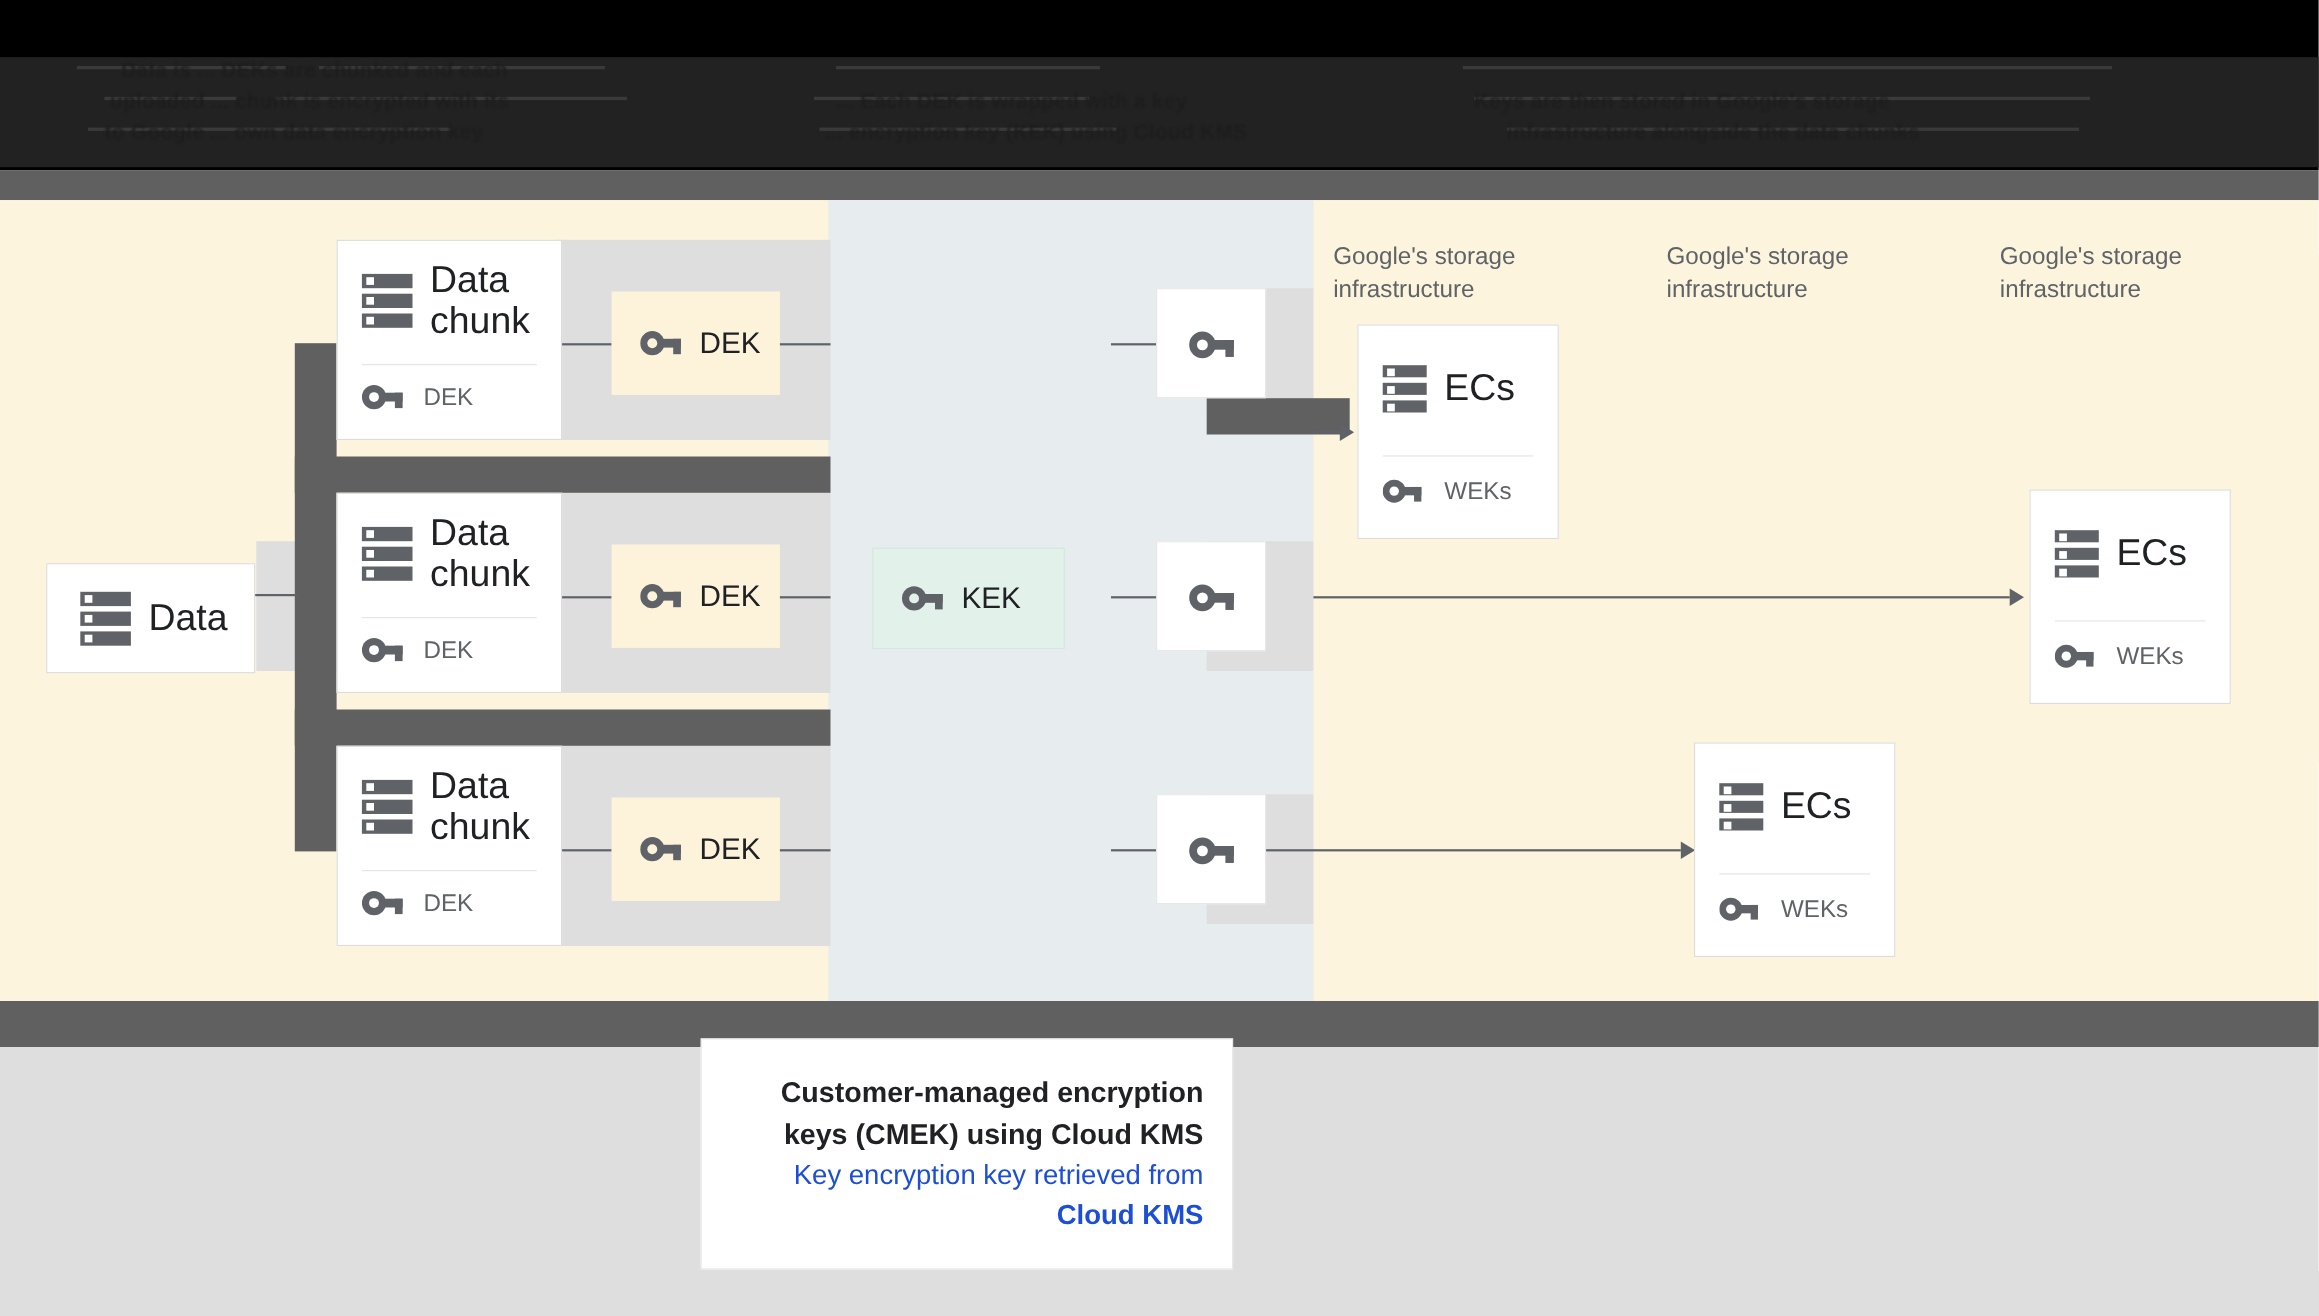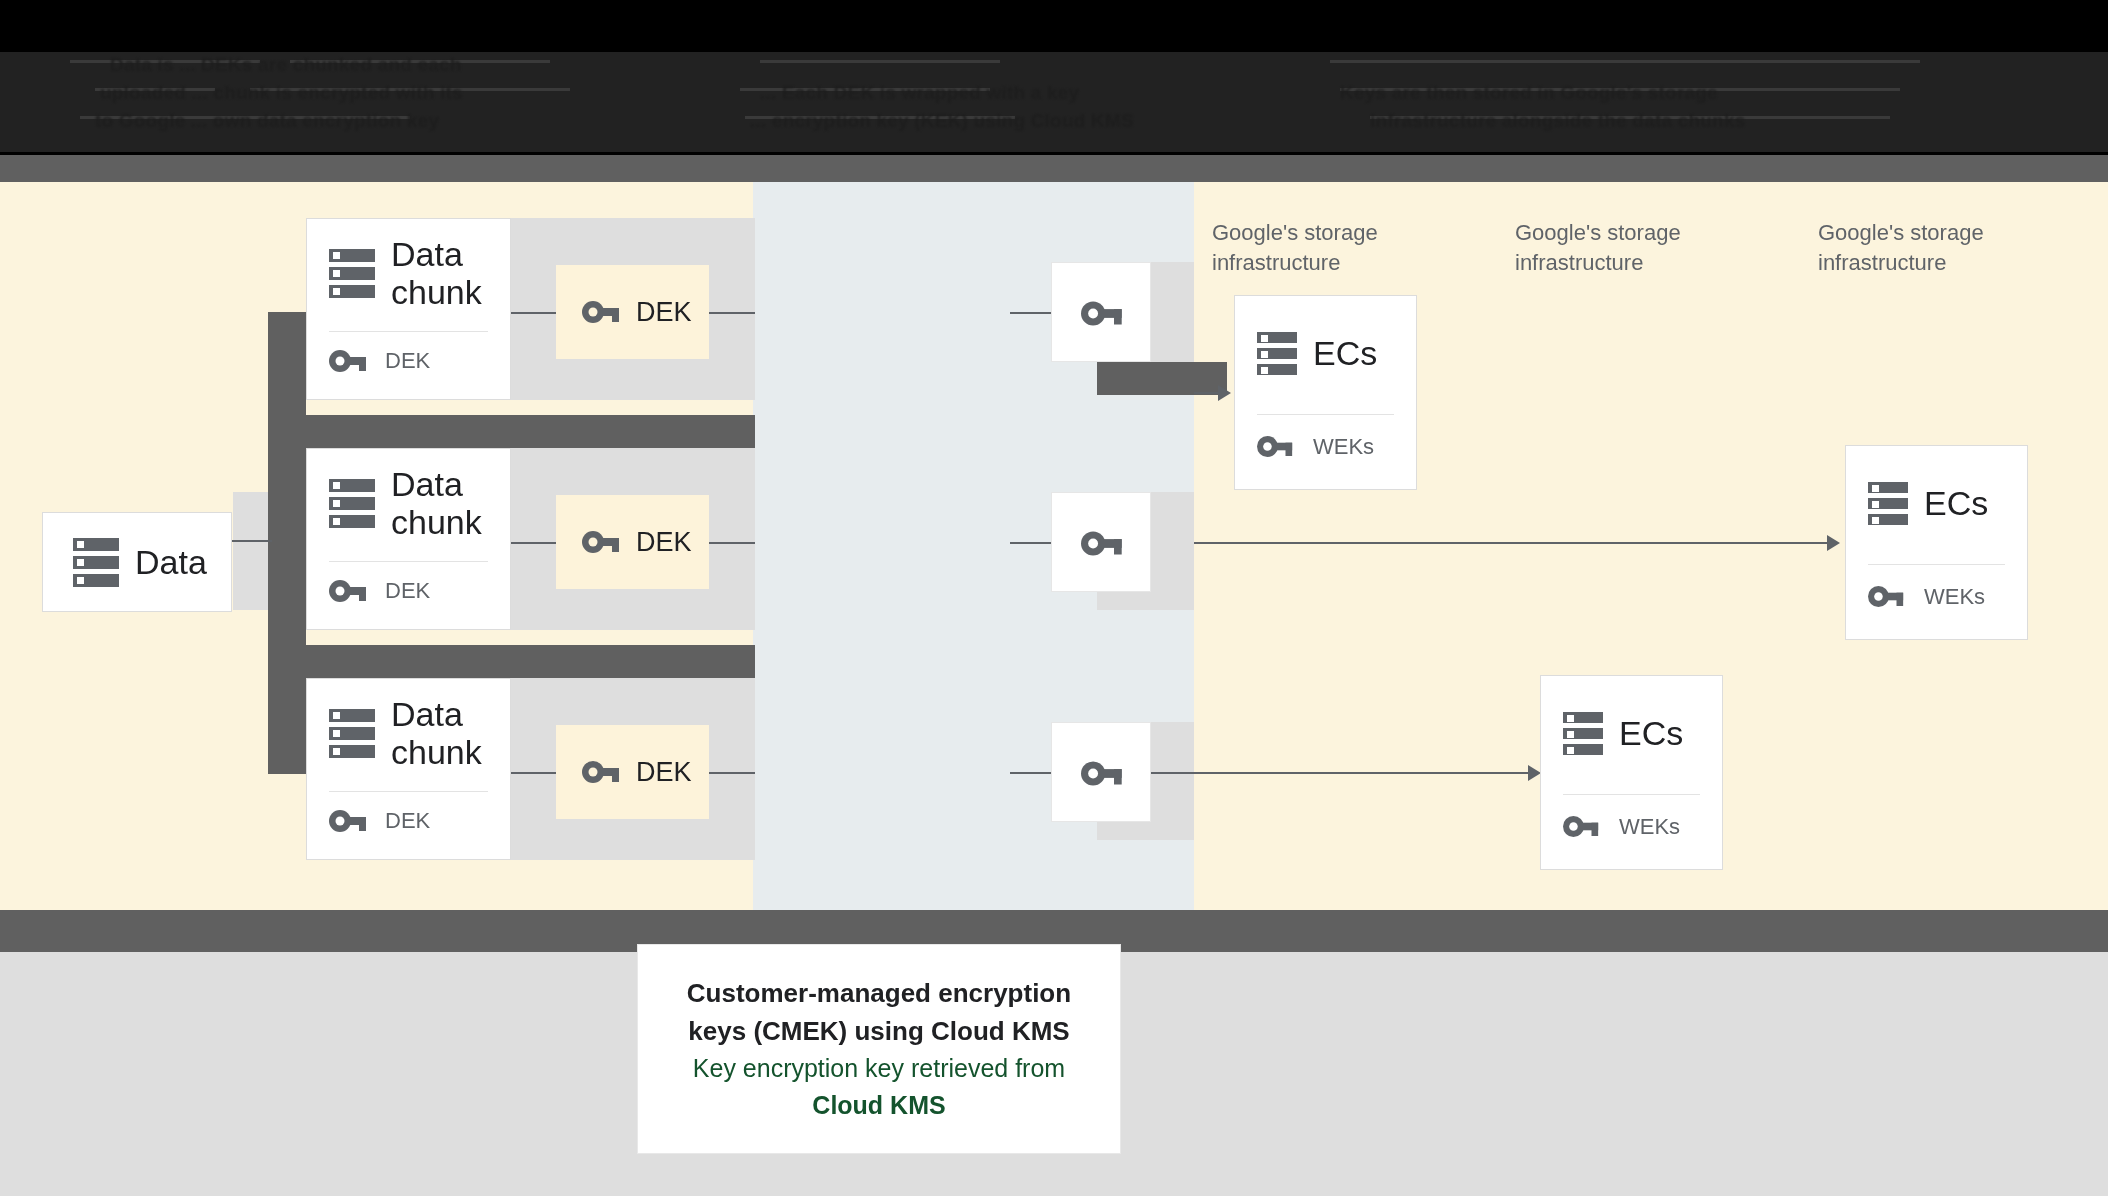--- a/index.html
+++ b/index.html
@@ -58,23 +58,23 @@
   .arrow-line { position:absolute; height:2px; background:#5f6368; top:0; left:0; }
   .arrow-head { position:absolute; width:0; height:0; border-top:8px solid transparent;
                 border-bottom:8px solid transparent; border-left:13px solid #5f6368; top:-7px; }
 
   
   .infra { position:absolute; color:#5f6368; font-size:22px; line-height:1.35; width:230px; }
 
   
   .caption { position:absolute; background:#ffffff; border:1px solid #e8e8e8;
              display:flex; flex-direction:column; align-items:center; justify-content:center;
-             text-align:center; padding:30px 26px; }
+             text-align:right; padding:30px 26px; }
   .cap-strong { font-size:26px; font-weight:bold; color:#202124; line-height:1.45; }
-  .cap-sub { font-size:25px; color:#14532d; line-height:1.45; }
+  .cap-sub { font-size:25px; color:#1d4ed8; line-height:1.45; }
   .cap-sub b { font-weight:bold; }
 </style>
 </head>
 <body>
 
 <div id="root">
 
   <div class="hdr-black"></div>
   <div class="hdr-noise">
     <div class="hdr-line" style="left:70px;  top:8px;  width:190px;"></div>
@@ -246,20 +246,33 @@
         <circle cx="11" cy="13" r="4.5" fill="#fdf3da"></circle>
         </svg>
     </span>
     <span class="box-label">DEK</span>
   </div>
 
   <div class="conn" style="left:709px; top:312px; width:46px;"></div>
   <div class="conn" style="left:709px; top:542px; width:46px;"></div>
   <div class="conn" style="left:709px; top:772px; width:46px;"></div>
 
+  <div class="box box-kek" style="left:793px; top:498px; width:175px; height:92px;">
+    <span class="key">
+      <svg viewBox="0 0 40 26" width="40" height="26">
+          <g fill="#5f6368">
+        <circle cx="11" cy="13" r="11"></circle>
+            <rect x="11" y="9" width="26" height="8"></rect>
+        <rect x="30" y="9" width="7" height="14"></rect>
+          </g>
+        <circle cx="11" cy="13" r="4.5" fill="#e2f2ea"></circle>
+        </svg>
+    </span>
+    <span class="box-label">KEK</span>
+  </div>
 
   <div class="conn" style="left:1010px; top:312px; width:44px;"></div>
   <div class="conn" style="left:1010px; top:542px; width:44px;"></div>
   <div class="conn" style="left:1010px; top:772px; width:44px;"></div>
 
   <div class="box box-white" style="left:1051px; top:262px; width:100px; height:100px;">
     <span class="key">
       <svg viewBox="0 0 40 26" width="44" height="29">
           <g fill="#5f6368">
         <circle cx="11" cy="13" r="11"></circle>

